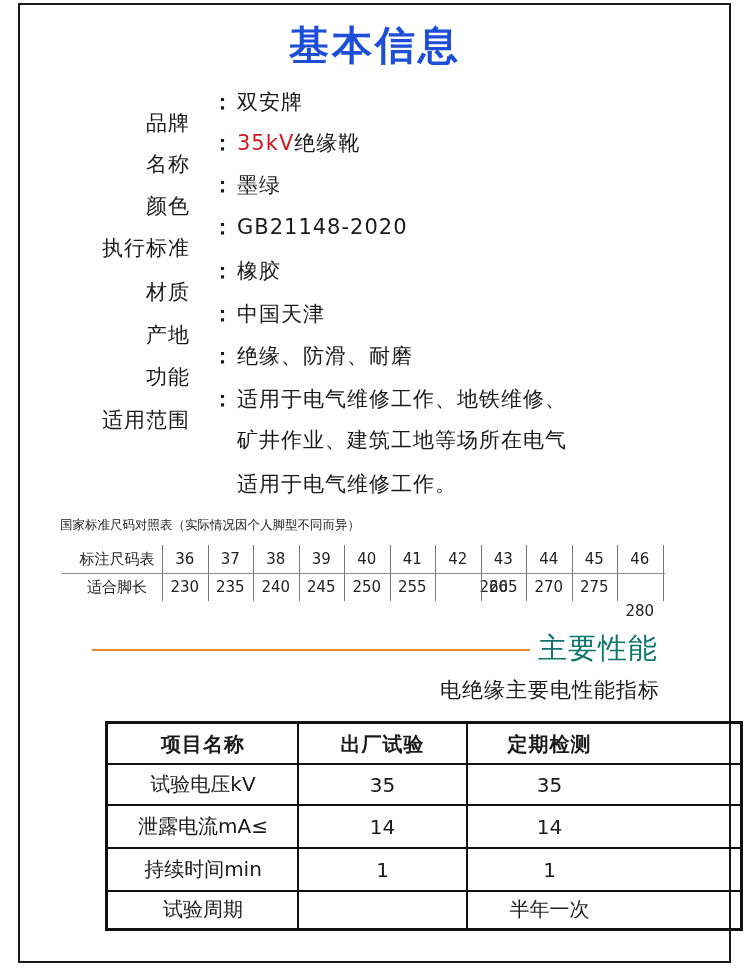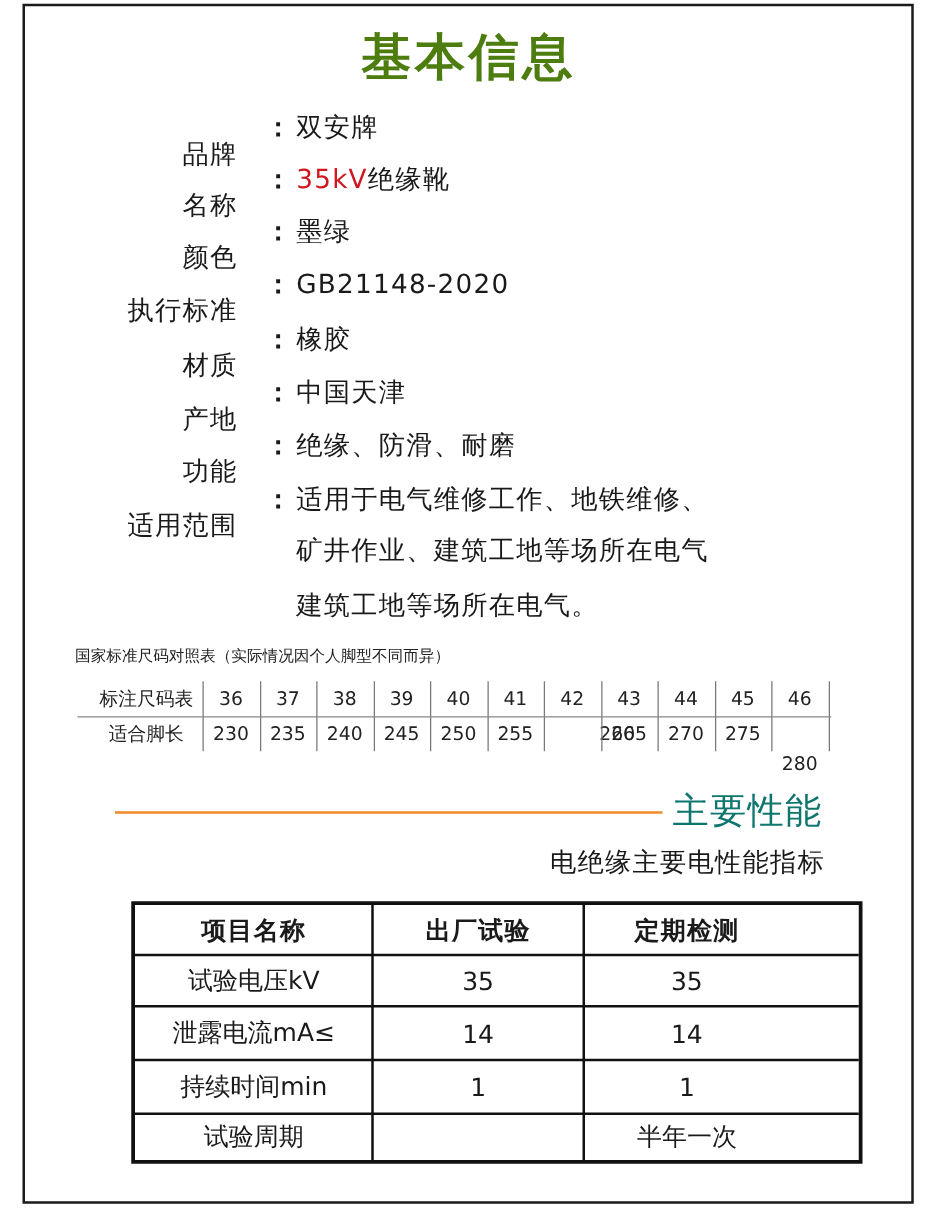--- a/index.html
+++ b/index.html
@@ -7,21 +7,21 @@
     width: 750px; height: 976px; position: relative; overflow: hidden;
     font-family: "DejaVu Sans", "Liberation Sans", sans-serif;
     color: #1a1a1a;
   }
   .frame {
     position: absolute; left: 18px; top: 3px; width: 713px; height: 960px;
     border: 2px solid #1a1a1a; box-sizing: border-box;
   }
   .title {
     position: absolute; left: 0; width: 750px; top: 18px; text-align: center;
-    font-size: 40px; font-weight: bold; letter-spacing: 3px; color: #4d7c0f;
+    font-size: 40px; font-weight: bold; letter-spacing: 3px; color: #1d4ed8;
   }
   .info-row {
     position: absolute; left: 0; height: 40px; display: flex; align-items: center;
     font-size: 21px; color: #1a1a1a;
   }
   .info-label {
     position: absolute; right: 560px; white-space: nowrap; letter-spacing: 1px;
     text-align: right;
     margin-top: 41px;
   }
@@ -54,21 +54,21 @@
   .perf-line {
     position: absolute; left: 92px; top: 649px; width: 438px; height: 2px; background: #ef8a2a;
   }
   .perf-title {
     position: absolute; left: 538px; top: 629px; font-size: 29px; color: #0f766e; letter-spacing: 1px;
   }
   .perf-subtitle {
     position: absolute; right: 90px; top: 676px; font-size: 21px; color: #1a1a1a; letter-spacing: 1px;
   }
   .perf-table {
-    position: absolute; left: 105px; top: 721px; width: 585px; height: 210px;
+    position: absolute; left: 105px; top: 721px; width: 638px; height: 210px;
     border: 3px solid #111; box-sizing: border-box; text-decoration: underline;
   }
   .pt-cell {
     position: absolute; display: flex; align-items: center; justify-content: center;
     font-size: 20px; color: #1a1a1a; box-sizing: border-box;
   }
   .pt-head { font-weight: bold; font-size: 20px; letter-spacing: 1px; }
   .pt-vline { position: absolute; top: 0; width: 2px; height: 100%; background: #111; }
   .pt-hline { position: absolute; left: 0; width: 100%; height: 2px; background: #111; }
 </style>
@@ -114,21 +114,21 @@
     <span class="info-label">功能</span>
     <span class="info-colon">：</span>
     <span class="info-value">绝缘、防滑、耐磨</span>
   </div>
   <div class="info-row" style="top:379px">
     <span class="info-label">适用范围</span>
     <span class="info-colon">：</span>
     <span class="info-value">适用于电气维修工作、地铁维修、</span>
   </div>
   <div class="scope-line" style="top:426px">矿井作业、建筑工地等场所在电气</div>
-  <div class="scope-line" style="top:470px">建筑工地等场所在电气。</div>
+  <div class="scope-line" style="top:470px">适用于电气维修工作。</div>
 </div>
 
 <div class="size-caption">国家标准尺码对照表（实际情况因个人脚型不同而异）</div>
 <div class="size-table" id="sizeTable">
     <div class="size-cell" style="left: 0px; top: 0px; width: 90px;">标注尺码表</div>
     <div class="size-cell" style="left: 0px; top: 28px; width: 90px;">适合脚长</div>
     <div class="size-cell" style="left: 90px; top: 0px; width: 45.5px;">36</div>
     <div class="size-cell" style="left: 90px; top: 28px; width: 45.5px;">230</div>
     <div class="size-cell" style="left: 135.5px; top: 0px; width: 45.5px;">37</div>
     <div class="size-cell" style="left: 135.5px; top: 28px; width: 45.5px;">235</div>

